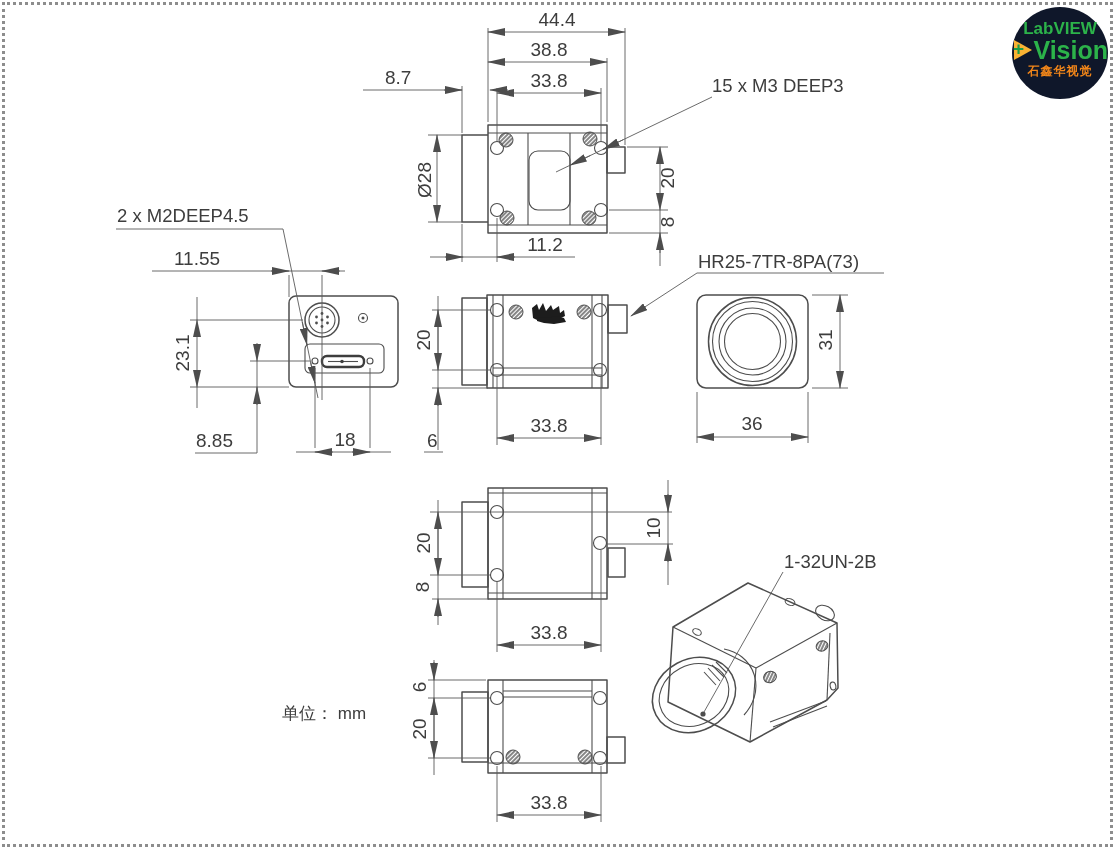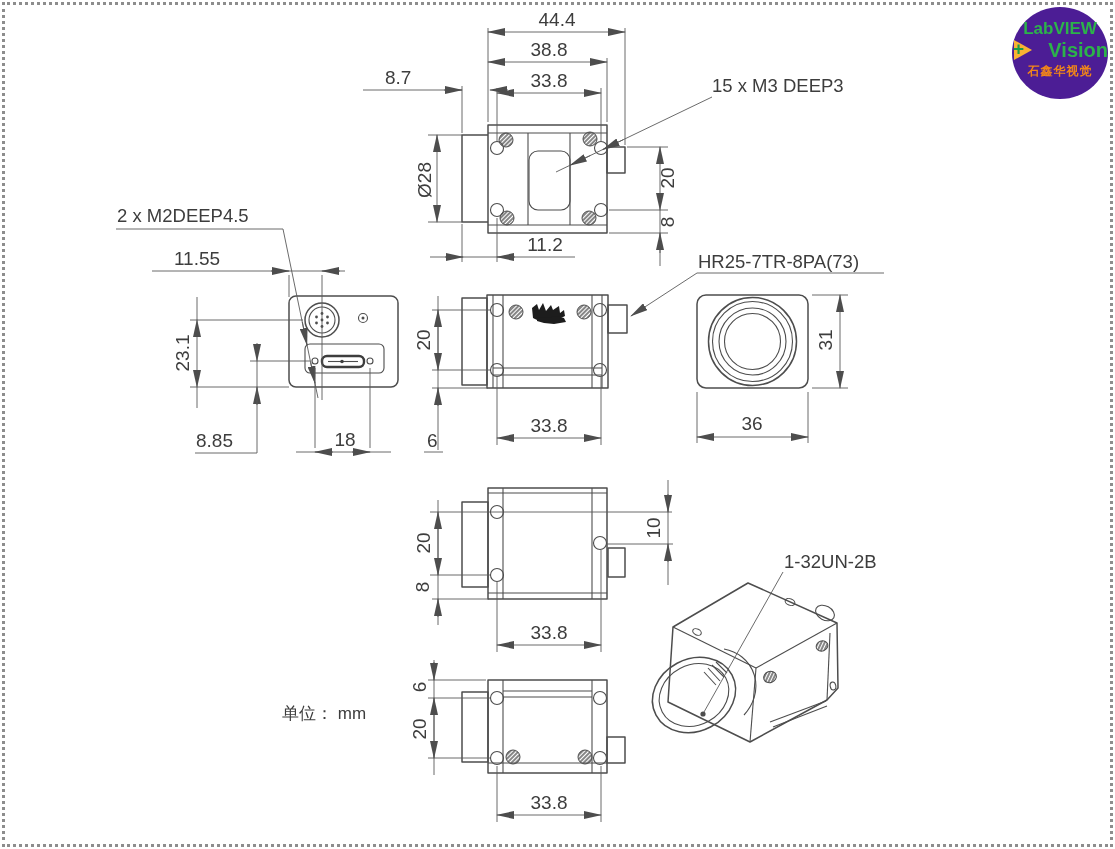--- a/index.html
+++ b/index.html
@@ -10,28 +10,28 @@
   
   .o  {stroke:#4d4d4d;stroke-width:1.5;fill:none;stroke-linejoin:round;}
   .o2 {stroke:#4d4d4d;stroke-width:1.1;fill:none;}
   .t  {stroke:#5a5a5a;stroke-width:0.9;fill:none;}
   .d  {font-size:19px;fill:#3d3d3d;}
   .c  {font-size:18.5px;fill:#3d3d3d;}
   .mid{text-anchor:middle;}
   .blob{fill:#1d1d1d;stroke:none;}
   
   .logo{position:absolute;left:1012px;top:7px;width:96px;height:92px;border-radius:50%;
-        background:#4c1d95;font-weight:bold;text-align:center;}
+        background:#0f172a;font-weight:bold;text-align:center;}
   .logo .l1{color:#2cb34a;font-size:17px;padding-top:13px;line-height:18px;}
   .logo .row{display:flex;align-items:center;justify-content:center;gap:1px;height:24px;}
   .playwrap{position:relative;width:22px;height:22px;}
   .play{position:absolute;left:2px;top:1px;width:0;height:0;border-left:18px solid #f9b233;
         border-top:10px solid transparent;border-bottom:10px solid transparent;}
   .plus{position:absolute;left:1px;top:-1px;color:#1a9e47;font-size:19px;line-height:22px;font-weight:bold;}
-  .logo .vi{color:#2cb34a;font-size:20px;line-height:22px;margin-left:20px;}
+  .logo .vi{color:#2cb34a;font-size:25px;line-height:22px;margin-left:20px;}
   .logo .cn{color:#f08519;font-size:12px;letter-spacing:1px;line-height:18px;}
 </style>
 </head>
 <body>
 
 <div id="stage">
   <div id="frame"></div>
 
   <div class="logo">
     <div class="l1">LabVIEW</div>

